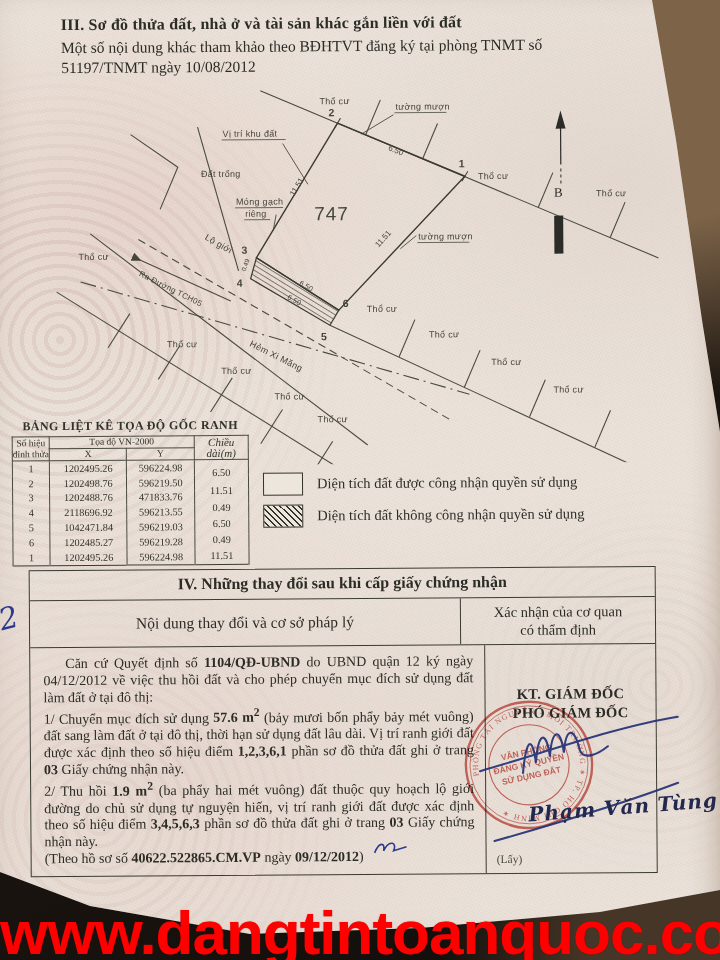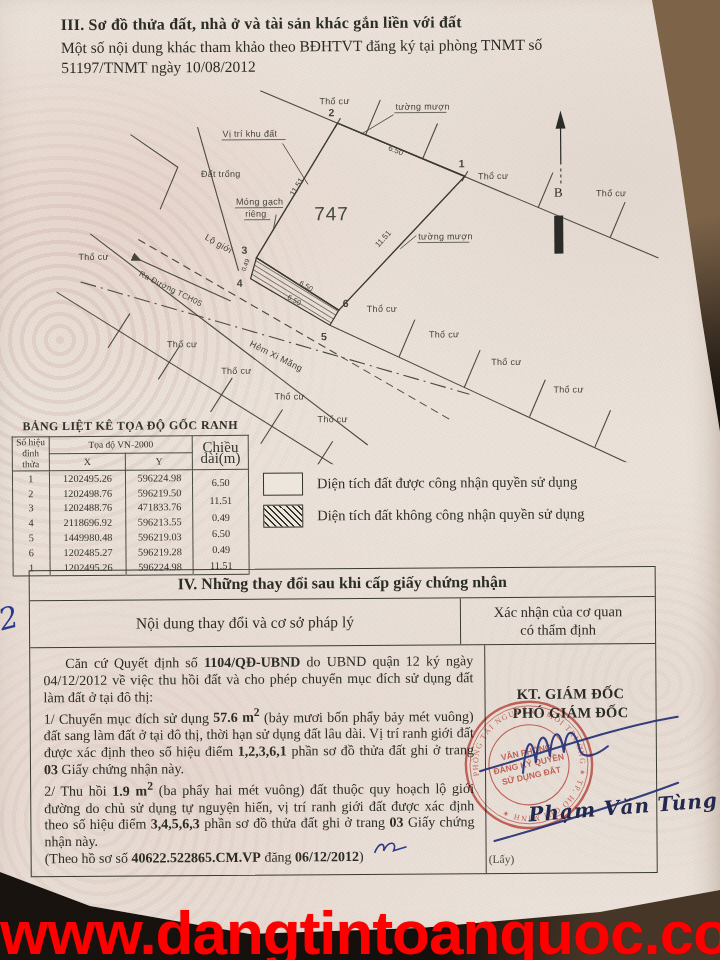--- a/index.html
+++ b/index.html
@@ -56,21 +56,21 @@
   .s4 .hd2 .c1{width:430px;border-right:1.4px solid #3a3a32;display:flex;align-items:center;justify-content:center;font-size:15.5px;}
   .s4 .hd2 .c2{flex:1;display:flex;align-items:center;justify-content:center;font-size:14.5px;text-align:center;line-height:18px;padding:5px 4px;}
   .s4 .body{display:flex;min-height:228px;position:relative;}
   .s4 .body .c1{width:430px;border-right:1.4px solid #3a3a32;padding:8px 11px 6px 13px;font-size:14px;line-height:16.9px;text-align:justify;}
   .s4 .body .c2{flex:1;position:relative;}
   .s4 p{margin:0;}
   .s4 .p1{text-indent:22px;}
   .kt{margin-top:40px;text-align:center;font-weight:bold;font-size:14.5px;line-height:19px;letter-spacing:.3px;}
   .sig-name{position:absolute;left:42px;top:152px;width:160px;text-align:center;font-size:20px;font-weight:bold;font-style:italic;
     font-family:"DejaVu Serif",serif;color:#23284e;transform:rotate(-4deg);letter-spacing:1px;white-space:nowrap;}
-  .lay-note{position:absolute;left:2px;bottom:8px;font-size:11.5px;color:#4a4a40;}
+  .lay-note{position:absolute;left:10px;bottom:8px;font-size:11.5px;color:#4a4a40;}
   .stamp{position:absolute;left:-32px;top:42px;width:150px;height:156px;mix-blend-mode:multiply;opacity:.82;}
   .sig-svg{position:absolute;left:-18px;top:46px;width:222px;height:168px;}
   .scribble{position:absolute;left:340px;top:192px;width:40px;height:22px;}
   .margin2{position:absolute;left:-2px;top:598px;font-size:30px;font-style:italic;color:#2d3a8c;transform:rotate(-14deg);font-family:"DejaVu Serif",serif;}
   
   .wm{position:absolute;left:0;top:897px;width:720px;text-align:center;
     font-family:"Liberation Sans",sans-serif;font-weight:bold;font-size:62px;letter-spacing:-1px;
     color:#ff0000;text-shadow:0 0 1px rgba(120,0,0,.6);}
 </style>
 </head>
@@ -189,21 +189,21 @@
     <div class="ctab">
       <div class="title">BẢNG LIỆT KÊ TỌA ĐỘ GỐC RANH</div>
       <table>
         <tbody>
             <tr class="hdr">
           <th rowspan="2" style="width:40px;border-radius:11px;">
             <span>Số hiệu</span><br>
             <span>đỉnh thửa</span>
           </th>
           <th colspan="2">Tọa độ VN-2000</th>
-          <th rowspan="2" style="width:58px;font-size:15px;">Chiều dài(m)</th>
+          <th rowspan="2" style="width:58px;font-size:11px;font-style:italic;">Chiều dài(m)</th>
         </tr>
         <tr class="hdr">
           <th style="width:82px;">X</th>
           <th style="width:71px;">Y</th>
         </tr>
         <tr>
           <td>1</td>
           <td>1202495.26</td>
           <td>596224.98</td>
           <td rowspan="7" class="len-cell">
@@ -225,21 +225,21 @@
               <td>1202488.76</td>
               <td>471833.76</td>
             </tr>
         <tr>
               <td>4</td>
               <td>2118696.92</td>
               <td>596213.55</td>
             </tr>
         <tr>
               <td>5</td>
-              <td>1449980.48</td>
+              <td>1042471.84</td>
               <td>596219.03</td>
             </tr>
         <tr>
               <td>6</td>
               <td>1202485.27</td>
               <td>596219.28</td>
             </tr>
         <tr>
               <td>1</td>
               <td>1202495.26</td>
@@ -267,21 +267,21 @@
         <div class="c2">
           <span><span>Xác nhận của cơ quan</span><br>
           <span>có thẩm định</span></span>
         </div>
       </div>
       <div class="body">
         <div class="c1">
           <p class="p1"><span>Căn cứ Quyết định số </span><b>1104/QĐ-UBND</b><span> do UBND quận 12 ký ngày 04/12/2012 về việc thu hồi đất và cho phép chuyển mục đích sử dụng đất làm đất ở tại đô thị:</span></p>
           <p><span>1/ Chuyển mục đích sử dụng </span><b><span>57.6 m</span><sup>2</sup></b><span> (bảy mươi bốn phẩy bảy mét vuông) đất sang làm đất ở tại đô thị, thời hạn sử dụng đất lâu dài. Vị trí ranh giới đất được xác định theo số hiệu điểm </span><b>1,2,3,6,1</b><span> phần sơ đồ thửa đất ghi ở trang </span><b>03</b><span> Giấy chứng nhận này.</span></p>
           <p><span>2/ Thu hồi </span><b><span>1.9 m</span><sup>2</sup></b><span> (ba phẩy hai mét vuông) đất thuộc quy hoạch lộ giới đường do chủ sử dụng tự nguyện hiến, vị trí ranh giới đất được xác định theo số hiệu điểm </span><b>3,4,5,6,3</b><span> phần sơ đồ thửa đất ghi ở trang </span><b>03</b><span> Giấy chứng nhận này.</span></p>
-          <p><span>(Theo hồ sơ số </span><b>40622.522865.CM.VP</b><span> đăng </span><b>06/12/2012</b><span>)</span></p>
+          <p><span>(Theo hồ sơ số </span><b>40622.522865.CM.VP</b><span> ngày </span><b>09/12/2012</b><span>)</span></p>
           <svg class="scribble" viewBox="0 0 40 22">
             <path d="M3,15 C8,3 14,5 12,13 C18,1 26,5 22,13 L35,9" stroke="#2d3a8c" stroke-width="1.6" fill="none"></path>
           </svg>
         </div>
         <div class="c2">
           <div class="kt">
             <div>KT. GIÁM ĐỐC</div>
             <div>PHÓ GIÁM ĐỐC</div>
           </div>
           <svg class="stamp" viewBox="0 0 150 156">

